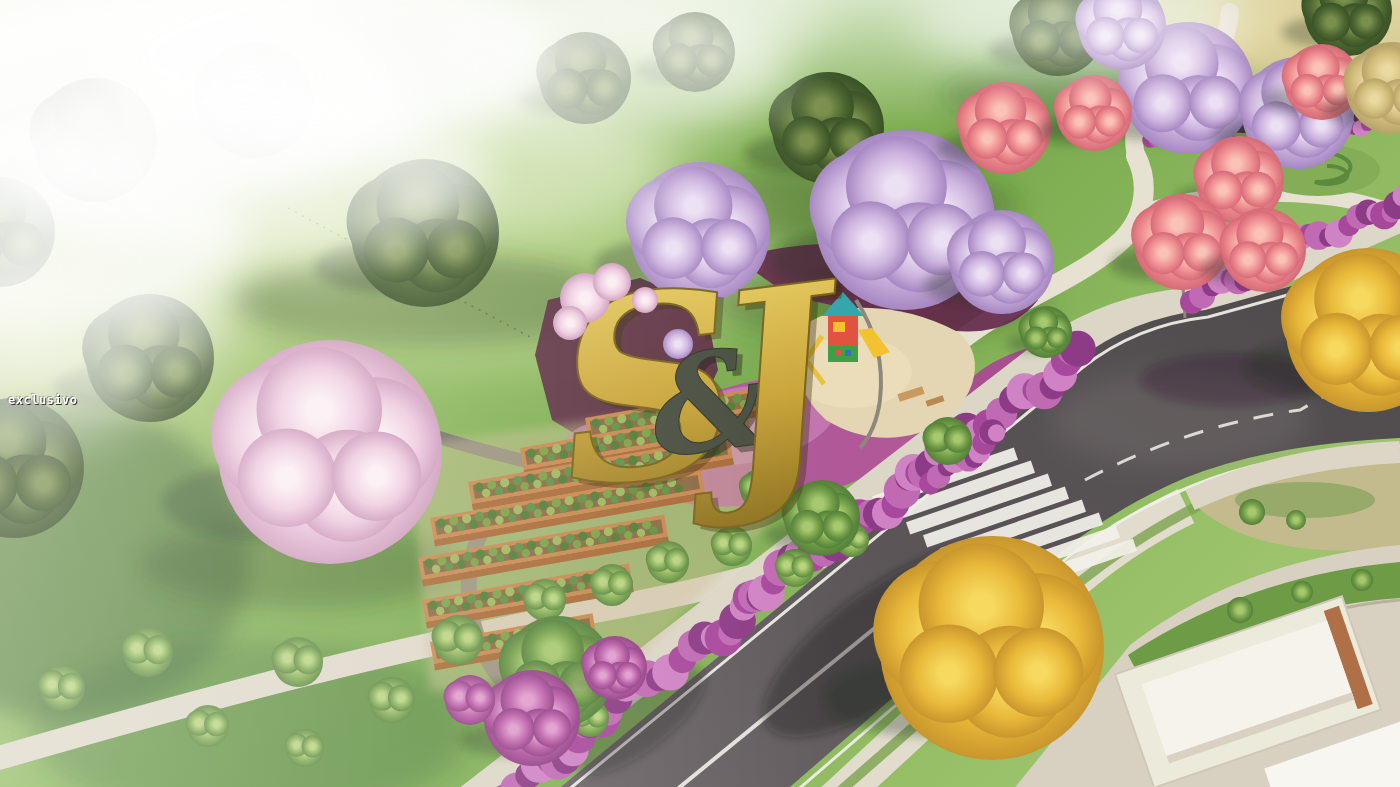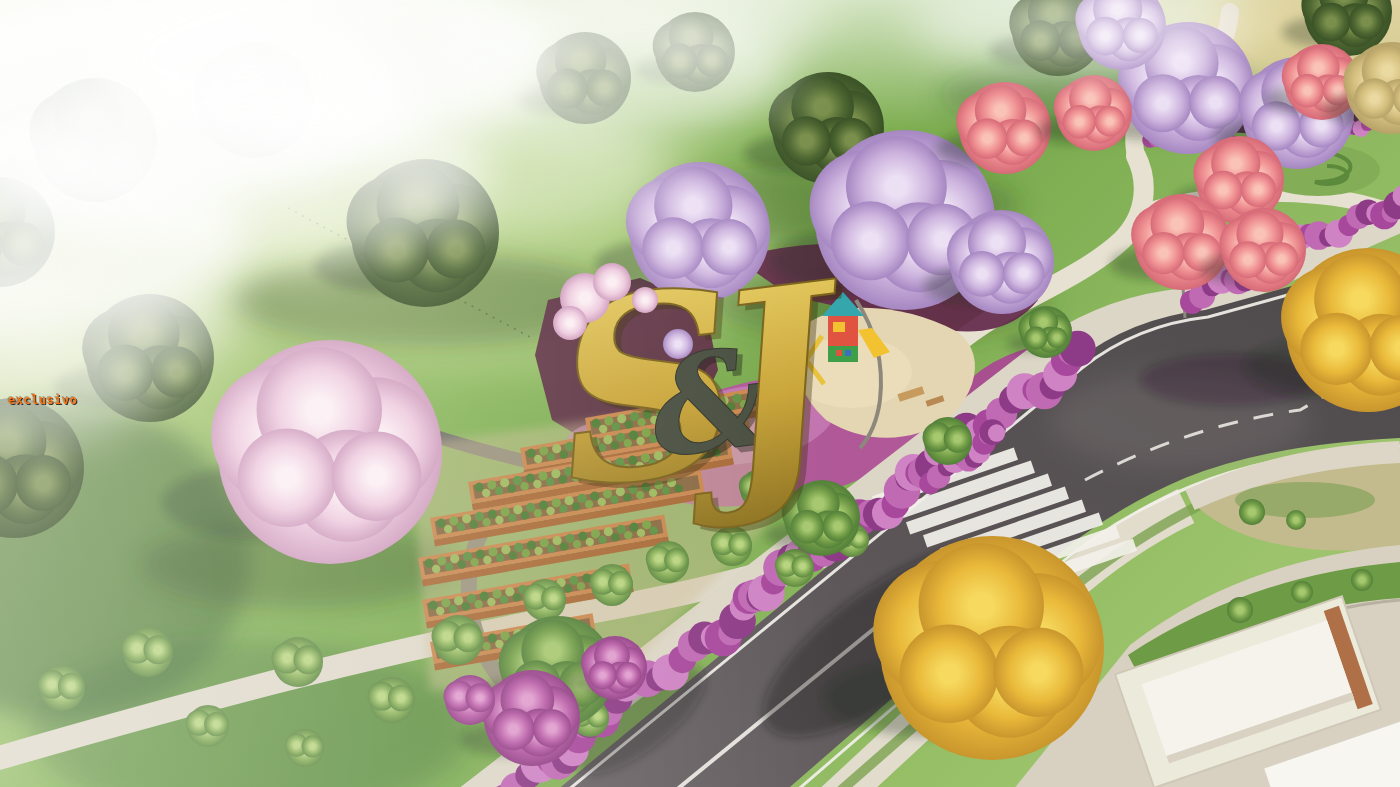--- a/index.html
+++ b/index.html
@@ -1079,14 +1079,14 @@
     <ellipse cx="240" cy="170" rx="250" ry="95" opacity=".6" filter="url(#fBlur)"></ellipse>
     <ellipse cx="520" cy="170" rx="150" ry="60" opacity=".35" filter="url(#fBlur)"></ellipse>
     <ellipse cx="1080" cy="25" rx="170" ry="45" opacity=".5" filter="url(#fBlur)"></ellipse>
     <ellipse cx="20" cy="390" rx="130" ry="55" opacity=".4" filter="url(#fBlur)"></ellipse>
     <ellipse cx="90" cy="320" rx="150" ry="60" opacity=".45" filter="url(#fBlur)"></ellipse>
     <ellipse cx="680" cy="20" rx="150" ry="50" opacity=".4" filter="url(#fBlur)"></ellipse>
   </g>
   <rect x="0" y="0" width="1400" height="787" fill="url(#gHaze)"></rect>
 </svg>
 
-<div class="watermark" style="color: #f97316; text-align: center;">exclusivo</div>
+<div class="watermark" style="color: #ffffff; text-align: center;">exclusivo</div>
 </div>
 
 </body></html>

